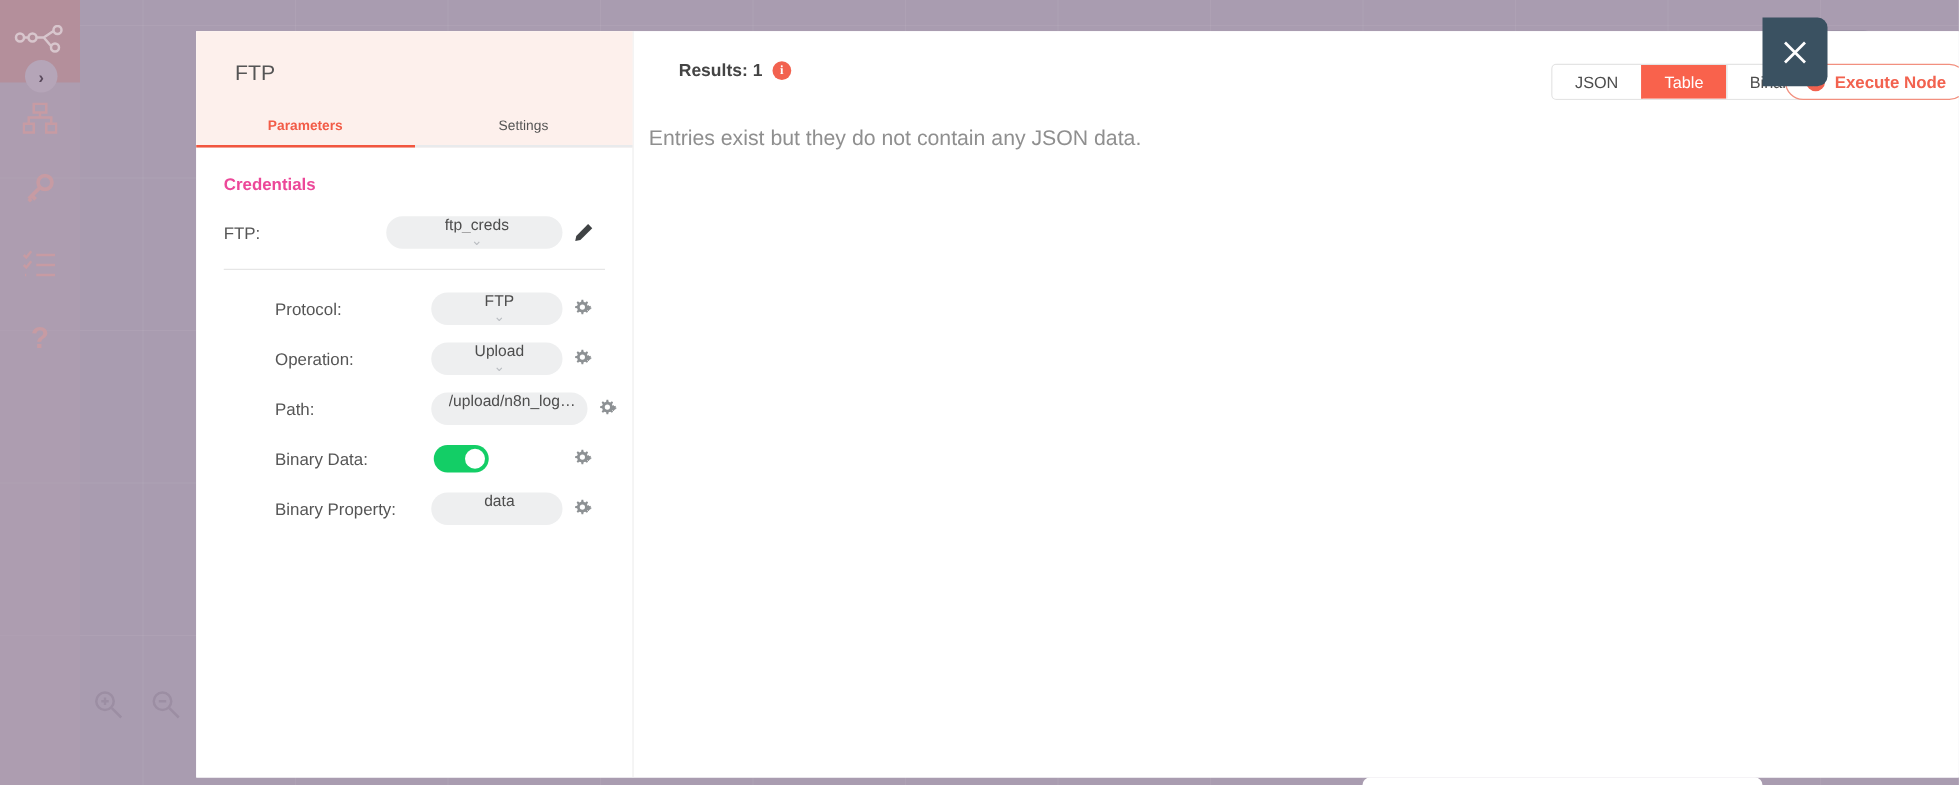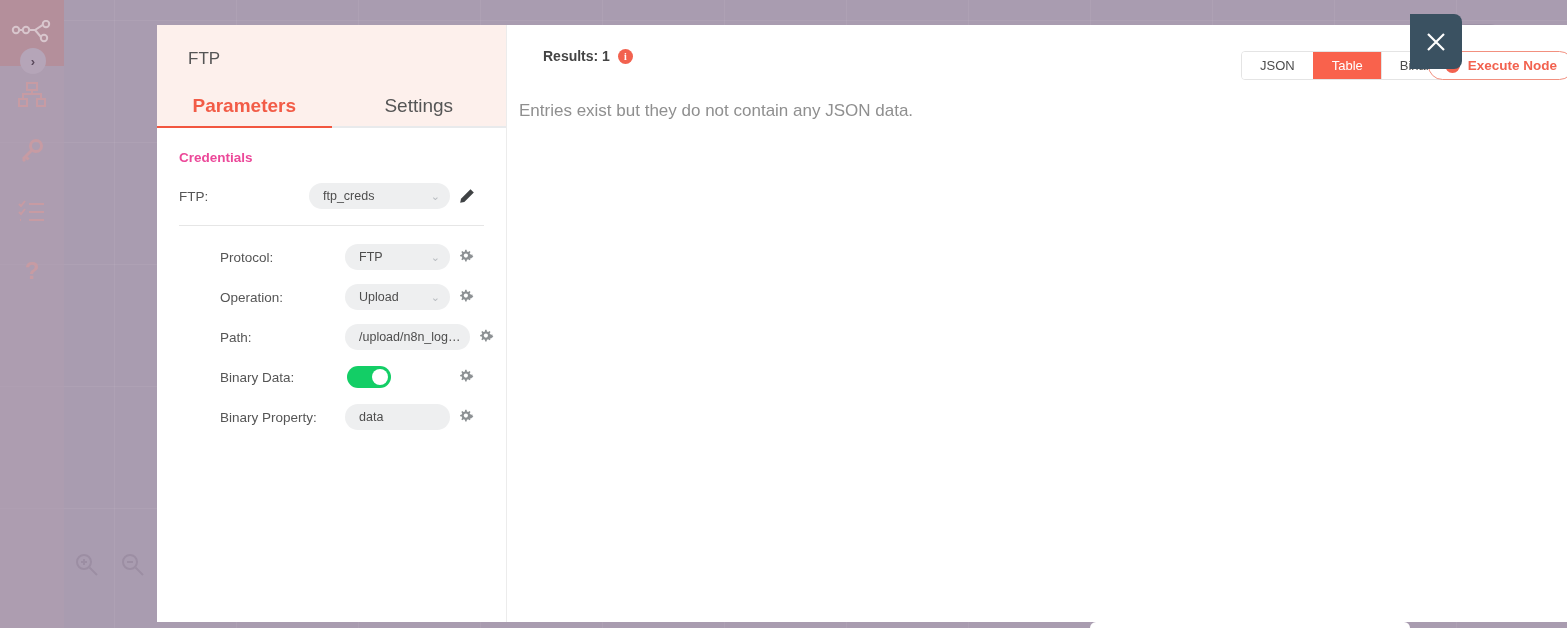--- a/index.html
+++ b/index.html
@@ -103,42 +103,42 @@
   }
   #node-title {
     font-size: 17px; color: #555; padding: 0 30px 0 31px; font-weight: 400;
   }
   #tabs {
     display: flex; margin-top: 26px;
     border-bottom: 2px solid #e8eaec;
   }
   .tab {
     flex: 1; text-align: center; padding-bottom: 9px;
-    font-size: 19px; color: #555; position: relative; cursor: pointer;
+    font-size: 11px; color: #555; position: relative; cursor: pointer;
   }
   .tab.active { color: #f25c47; font-weight: bold; }
   .tab.active::after {
     content: ""; position: absolute; left: 0; right: 0; bottom: -2px;
     height: 2px; background: #f2563f;
   }
   #params-body { padding: 22px 22px 0 22px; }
   #credentials-title {
     font-size: 13.5px; font-weight: bold; color: #ec4899; margin: 0 0 14px 0;
   }
   .param-row {
     display: flex; align-items: center; height: 34px; margin-bottom: 6px; justify-content: space-between;
   }
   .param-label {
     font-size: 13.5px; color: #555; width: 130px; flex: none;
   }
   .field {
     width: 152px; height: 26px; border-radius: 13px;
     background: #eeeff0; display: flex; align-items: center;
     padding: 0 10px 0 14px; font-size: 12.5px; color: #4d4d4d;
-    position: relative; cursor: pointer;
+    position: relative; cursor: pointer; flex-direction: column;
   }
   .field .val { flex: 1; white-space: nowrap; overflow: hidden; }
   .field .chev { color: #b8bcc0; font-size: 11px; }
   #credentials-row .field { width: 157px; }
   #credential-divider {
     height: 1px; background: #e6e6e6; margin: 12px 0 14px 0;
   }
   .icon-slot {
     width: 34px; display: flex; align-items: center; justify-content: center;
     flex: none; cursor: pointer;

